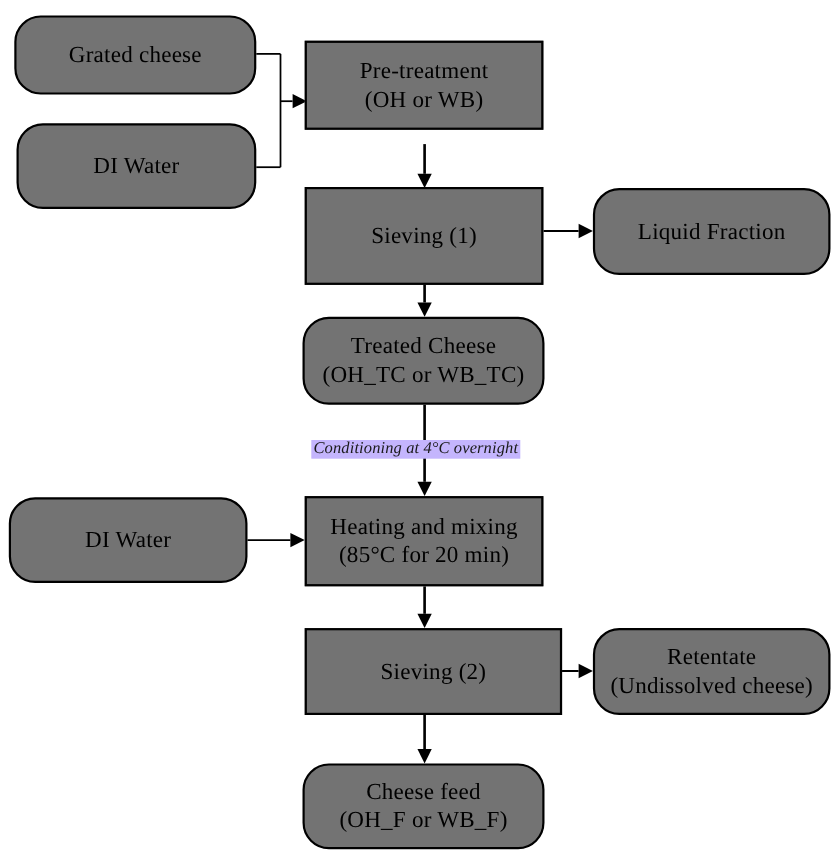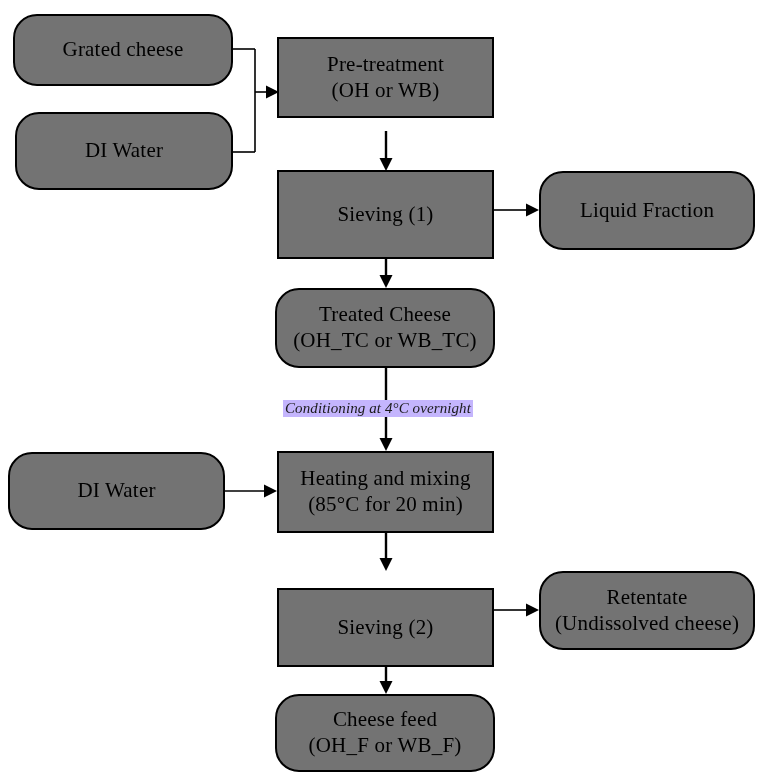--- a/index.html
+++ b/index.html
@@ -152,21 +152,21 @@
 
   <div class="node rounded" style="left:8px; top:452px; width:217px; height:78px;">
     <span>DI Water</span>
   </div>
 
   <div class="node rect" style="left:277px; top:451px; width:217px; height:82px;">
     <span>Heating and mixing</span>
     <span class="line2">(85°C for 20 min)</span>
   </div>
 
-  <div class="node rect" style="left:277px; top:588px; width:217px; height:79px;">
+  <div class="node rect" style="left:277px; top:571px; width:234px; height:79px;">
     <span>Sieving (2)</span>
   </div>
 
   <div class="node rounded" style="left:539px; top:571px; width:216px; height:79px;">
     <span>Retentate</span>
     <span class="line2">(Undissolved cheese)</span>
   </div>
 
   <div class="node rounded" style="left:275px; top:694px; width:220px; height:78px;">
     <span>Cheese feed</span>

